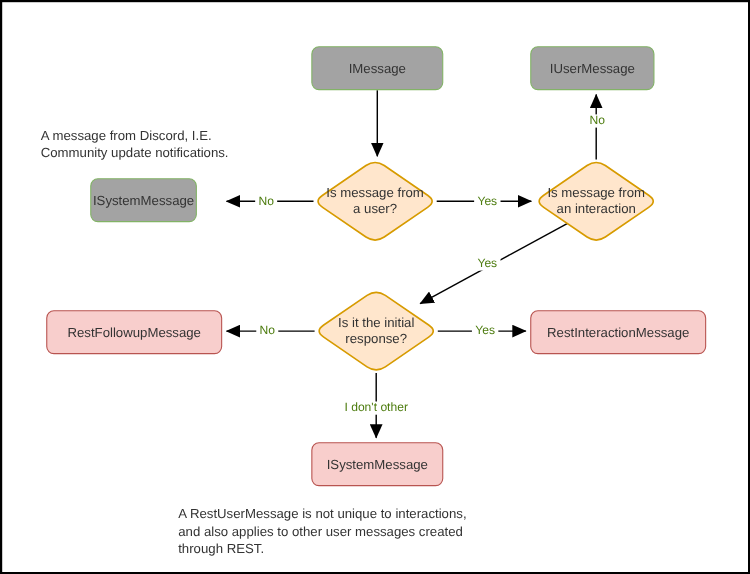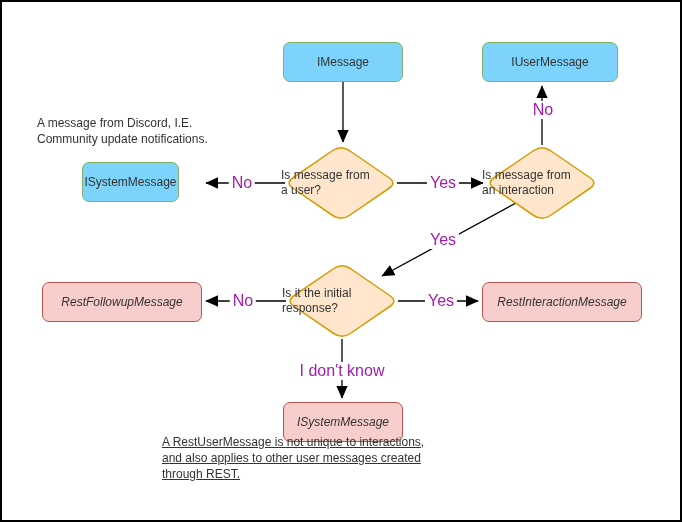--- a/index.html
+++ b/index.html
@@ -28,46 +28,45 @@
     border-radius: 7px;
     display: flex;
     align-items: center;
     justify-content: center;
     font-size: 12px;
     color: #333333;
     text-align: center;
     white-space: pre-line;
   }
   .box.green {
-    background: #7dd3fc;
+    background: #a3a3a3;
     border: 1.5px solid #82b366;
   }
   .box.red {
     background: #f8cecc;
     border: 1.5px solid #b85450;
-    font-style: italic;
   }
   .diamond-label {
     position: absolute;
     width: 120px;
     transform: translate(-50%, -50%);
-    text-align: left;
+    text-align: center;
     font-size: 12px;
     line-height: 15px;
     color: #333333;
     white-space: pre-line;
     pointer-events: none;
   }
   .edge-label {
     position: absolute;
     transform: translate(-50%, -50%);
     background: #ffffff;
     padding: 0 3px;
-    font-size: 16px;
-    color: #a21caf;
+    font-size: 11px;
+    color: #4d7c0f;
     white-space: nowrap;
   }
   .note {
     position: absolute;
     font-size: 12px;
     line-height: 16px;
     color: #333333;
     white-space: pre-line;
   }
 </style>
@@ -91,41 +90,41 @@
     <line x1="284" y1="299" x2="204" y2="299" stroke="#000000" stroke-width="1.3" marker-end="url(#arrow)"></line>
     <line x1="396" y1="299" x2="476" y2="299" stroke="#000000" stroke-width="1.3" marker-end="url(#arrow)"></line>
     <line x1="340" y1="337" x2="340" y2="396" stroke="#000000" stroke-width="1.3" marker-end="url(#arrow)"></line>
 
     <path d="M 347.3,148.5 L 386.7,175.5 Q 395,181 386.7,186.5 L 347.3,213.5 Q 339,219 330.7,213.5 L 291.3,186.5 Q 283,181 291.3,175.5 L 330.7,148.5 Q 339,143 347.3,148.5 Z" fill="#ffe6cc" stroke="#d79b00" stroke-width="1.5"></path>
     <path d="M 548.3,148.5 L 587.7,175.5 Q 596,181 587.7,186.5 L 548.3,213.5 Q 540,219 531.7,213.5 L 492.3,186.5 Q 484,181 492.3,175.5 L 531.7,148.5 Q 540,143 548.3,148.5 Z" fill="#ffe6cc" stroke="#d79b00" stroke-width="1.5"></path>
     <path d="M 348.3,266.5 L 387.7,293.5 Q 396,299 387.7,304.5 L 348.3,331.5 Q 340,337 331.7,331.5 L 292.3,304.5 Q 284,299 292.3,293.5 L 331.7,266.5 Q 340,261 348.3,266.5 Z" fill="#ffe6cc" stroke="#d79b00" stroke-width="1.5"></path>
   </svg>
 
   <div class="box green" style="left:281px; top:40px; width:120px; height:40px;">IMessage</div>
-  <div class="box green" style="left:480px; top:40px; width:136px; height:40px;">IUserMessage</div>
+  <div class="box green" style="left:480px; top:40px; width:113px; height:40px;">IUserMessage</div>
   <div class="box green" style="left:80px; top:160px; width:97px; height:40px;">ISystemMessage</div>
 
   <div class="box red" style="left:40px; top:280px; width:160px; height:40px;">RestFollowupMessage</div>
   <div class="box red" style="left:480px; top:280px; width:160px; height:40px;">RestInteractionMessage</div>
   <div class="box red" style="left:281px; top:400px; width:120px; height:40px;">ISystemMessage</div>
 
   <div class="diamond-label" style="left:339px; top:181px;">Is message from
 a user?</div>
   <div class="diamond-label" style="left:540px; top:181px;">Is message from
 an interaction</div>
   <div class="diamond-label" style="left:340px; top:299px;">Is it the initial
 response?</div>
 
   <div class="edge-label" style="left:240px; top:181px;">No</div>
   <div class="edge-label" style="left:441px; top:181px;">Yes</div>
   <div class="edge-label" style="left:541px; top:108px;">No</div>
   <div class="edge-label" style="left:441px; top:238px;">Yes</div>
   <div class="edge-label" style="left:241px; top:299px;">No</div>
   <div class="edge-label" style="left:439px; top:299px;">Yes</div>
-  <div class="edge-label" style="left:340px; top:369px;">I don't know</div>
+  <div class="edge-label" style="left:340px; top:369px;">I don't other</div>
 
   <div class="note" style="left:35px; top:113px; width:220px;">A message from Discord, I.E.
 Community update notifications.</div>
-  <div class="note" style="left:160px; top:432px; width:360px;text-decoration:underline;">A RestUserMessage is not unique to interactions,
+  <div class="note" style="left:160px; top:457px; width:360px;">A RestUserMessage is not unique to interactions,
 and also applies to other user messages created
 through REST.</div>
 
 </div>
 
 </body></html>

